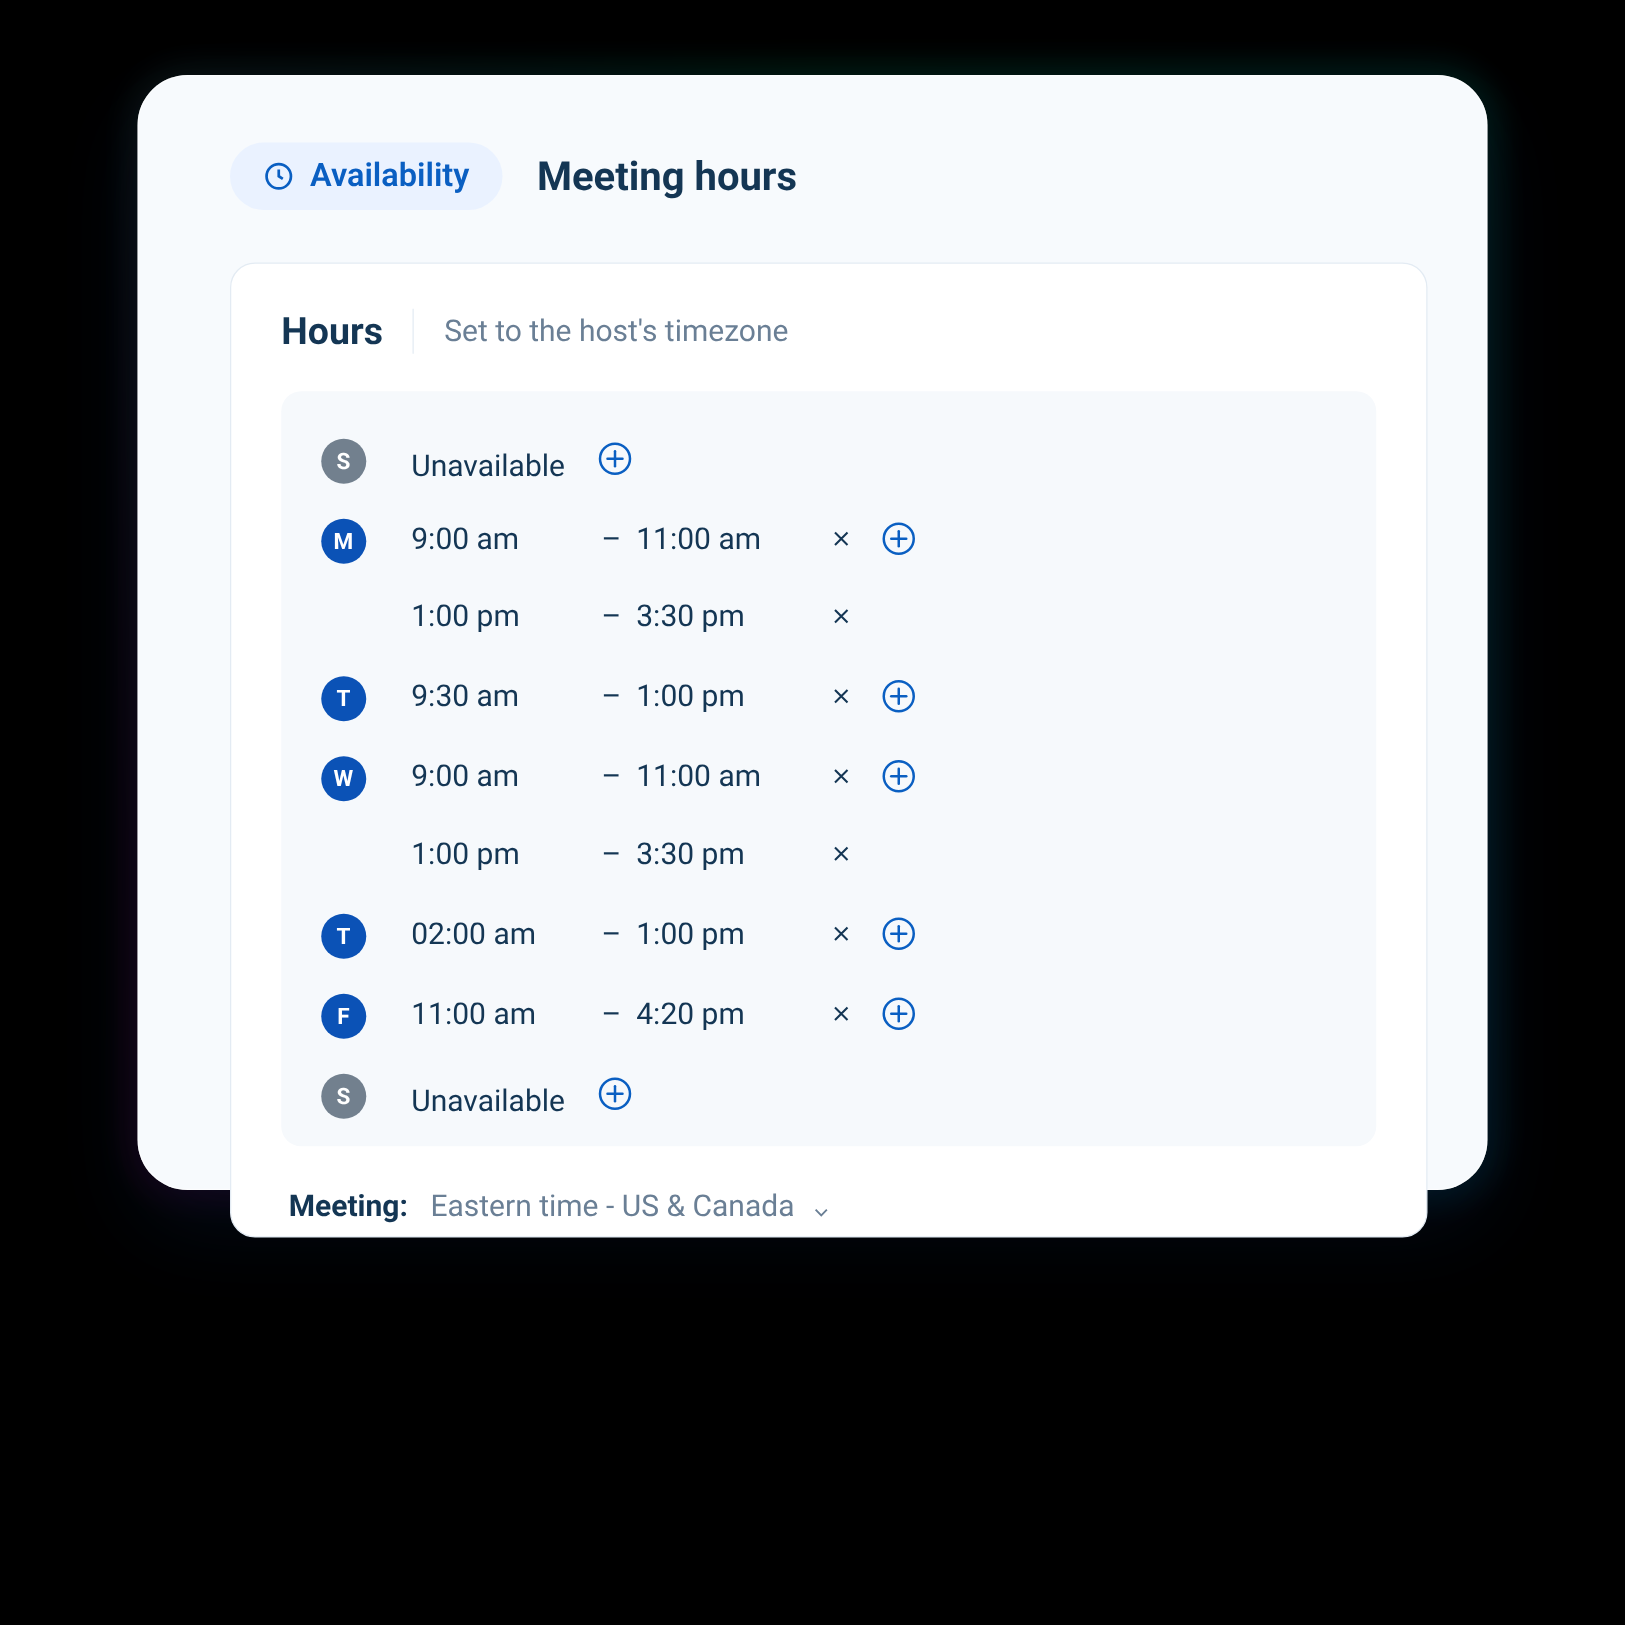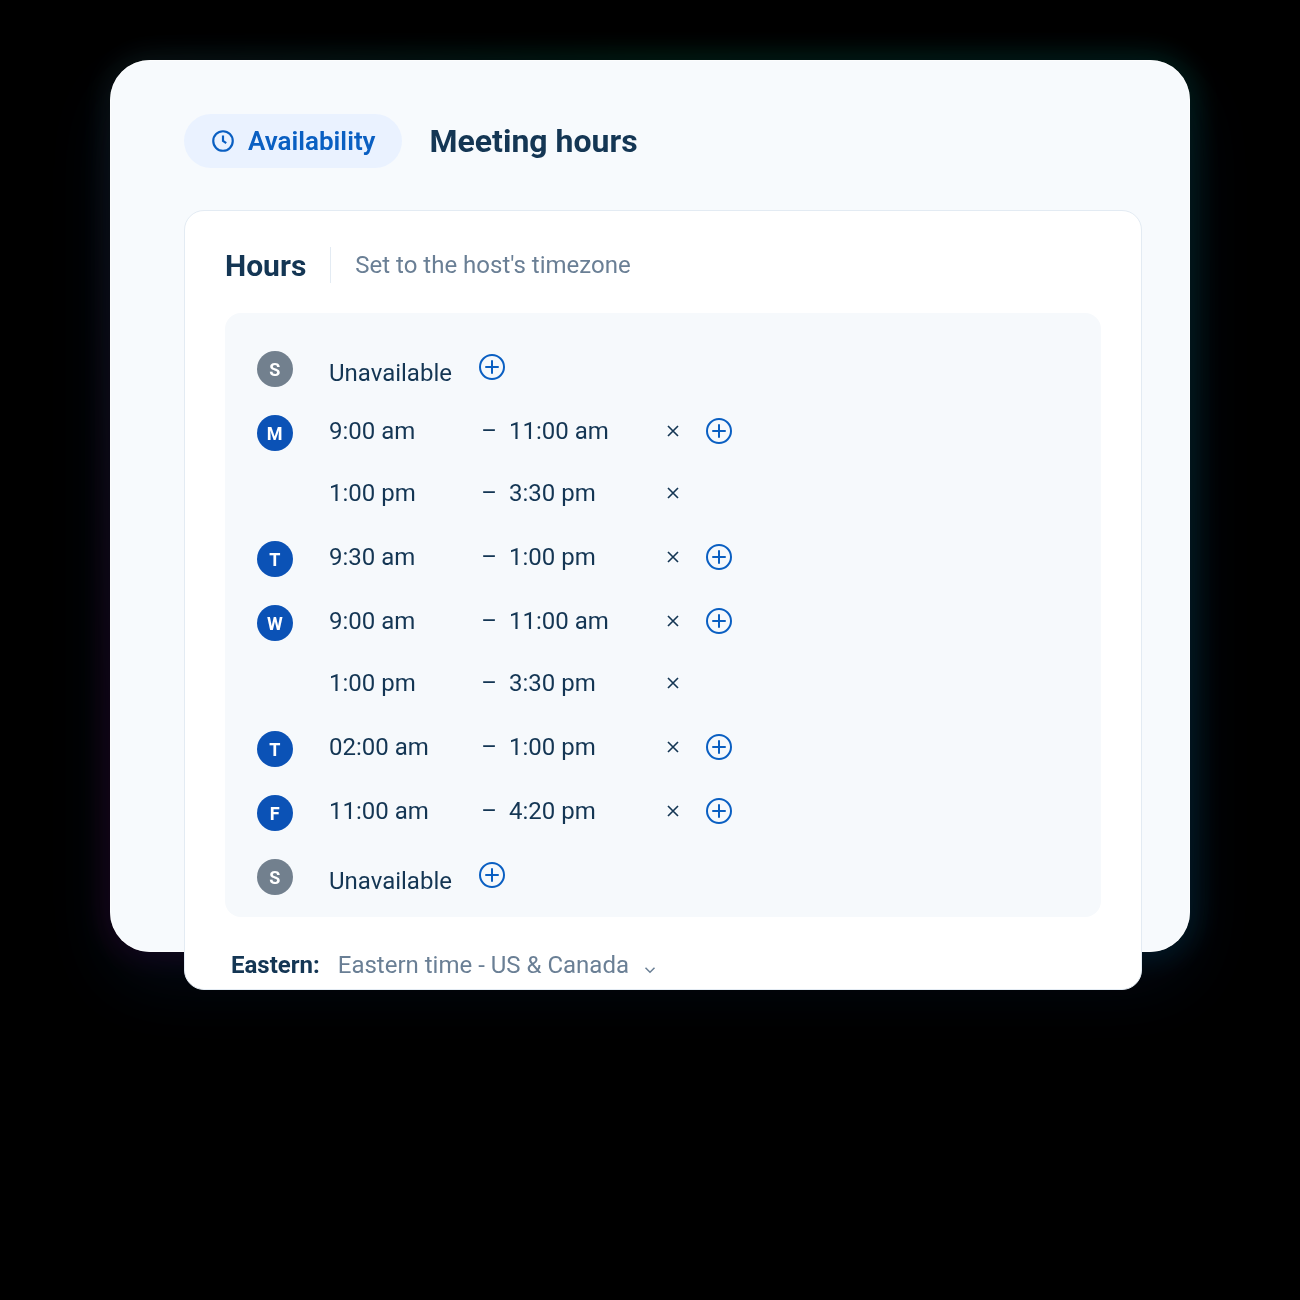--- a/index.html
+++ b/index.html
@@ -294,21 +294,21 @@
                   <circle cx="14" cy="14" r="12"></circle>
                   <line x1="14" y1="8" x2="14" y2="20"></line>
                   <line x1="8" y1="14" x2="20" y2="14"></line>
                 </svg></span>
             </div>
           </div>
         </div>
       </div>
 
     <div class="tz">
-      <span class="tz-label">Eastern:</span>
+      <span class="tz-label">Meeting:</span>
       <span class="tz-value">
         <span>Eastern time - US &amp; Canada</span>
         <svg viewBox="0 0 24 24" fill="none" stroke-width="2">
           <path d="M6 9l6 6 6-6"></path>
         </svg>
       </span>
     </div>
   </div>
 
 </div>

